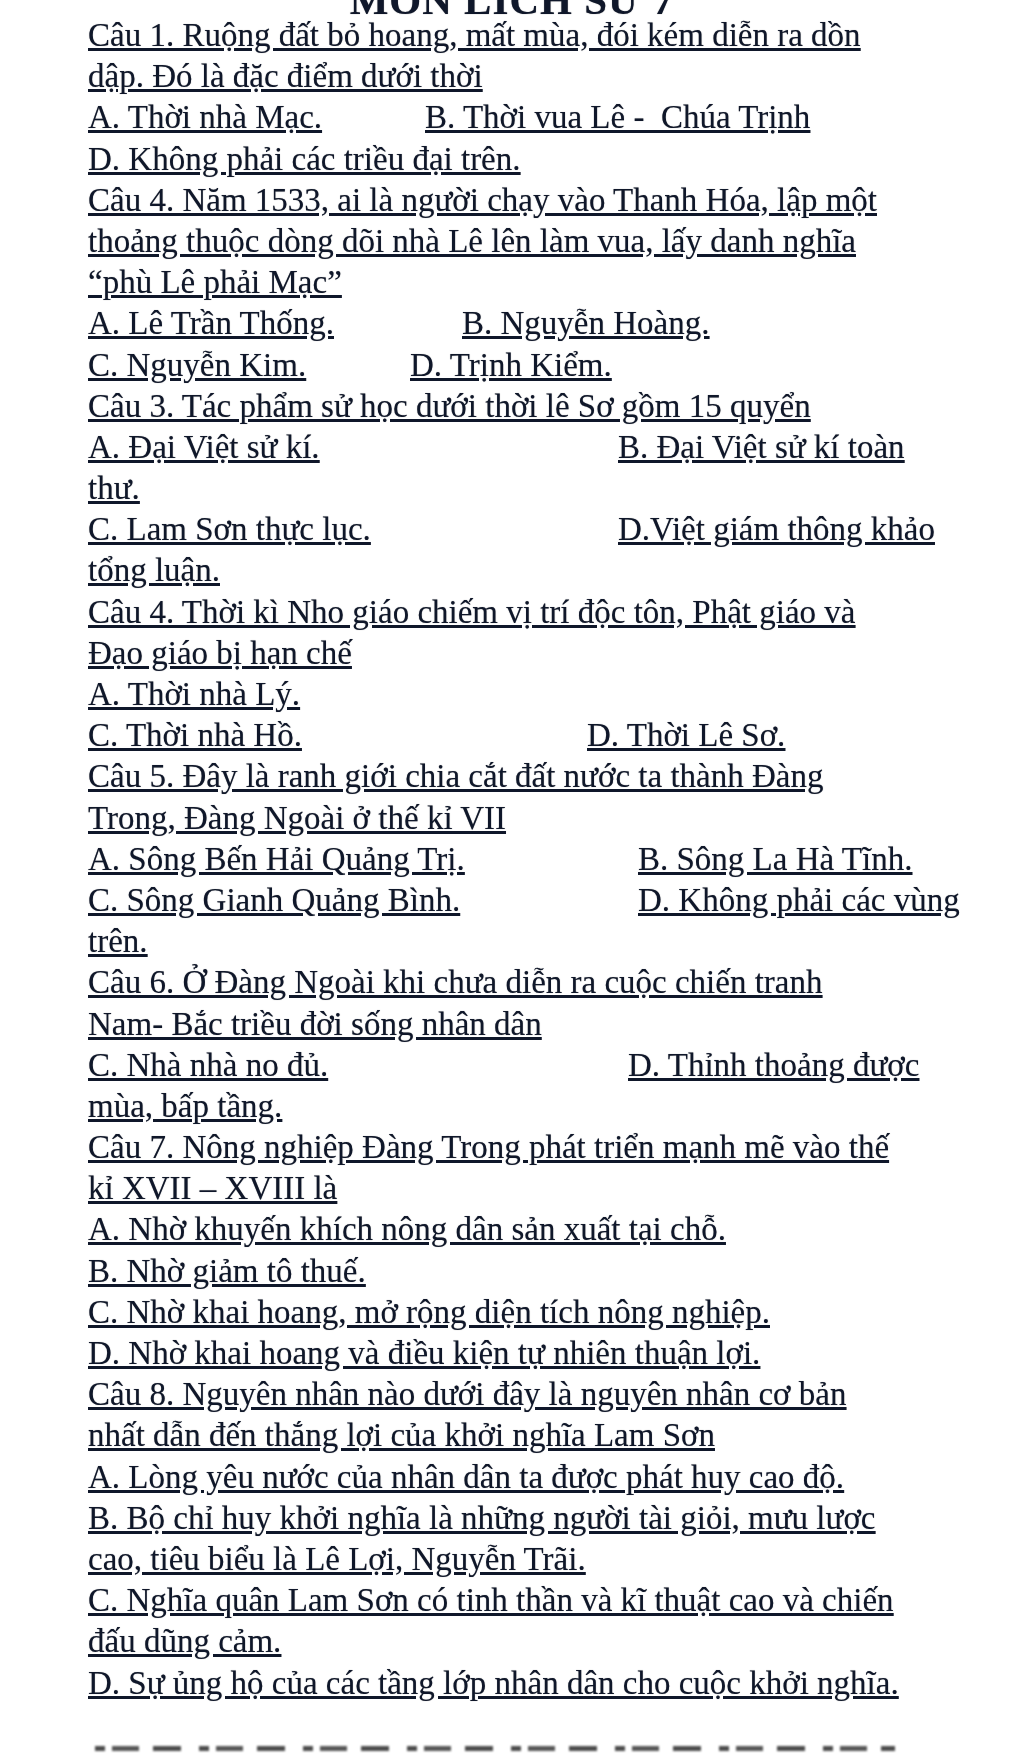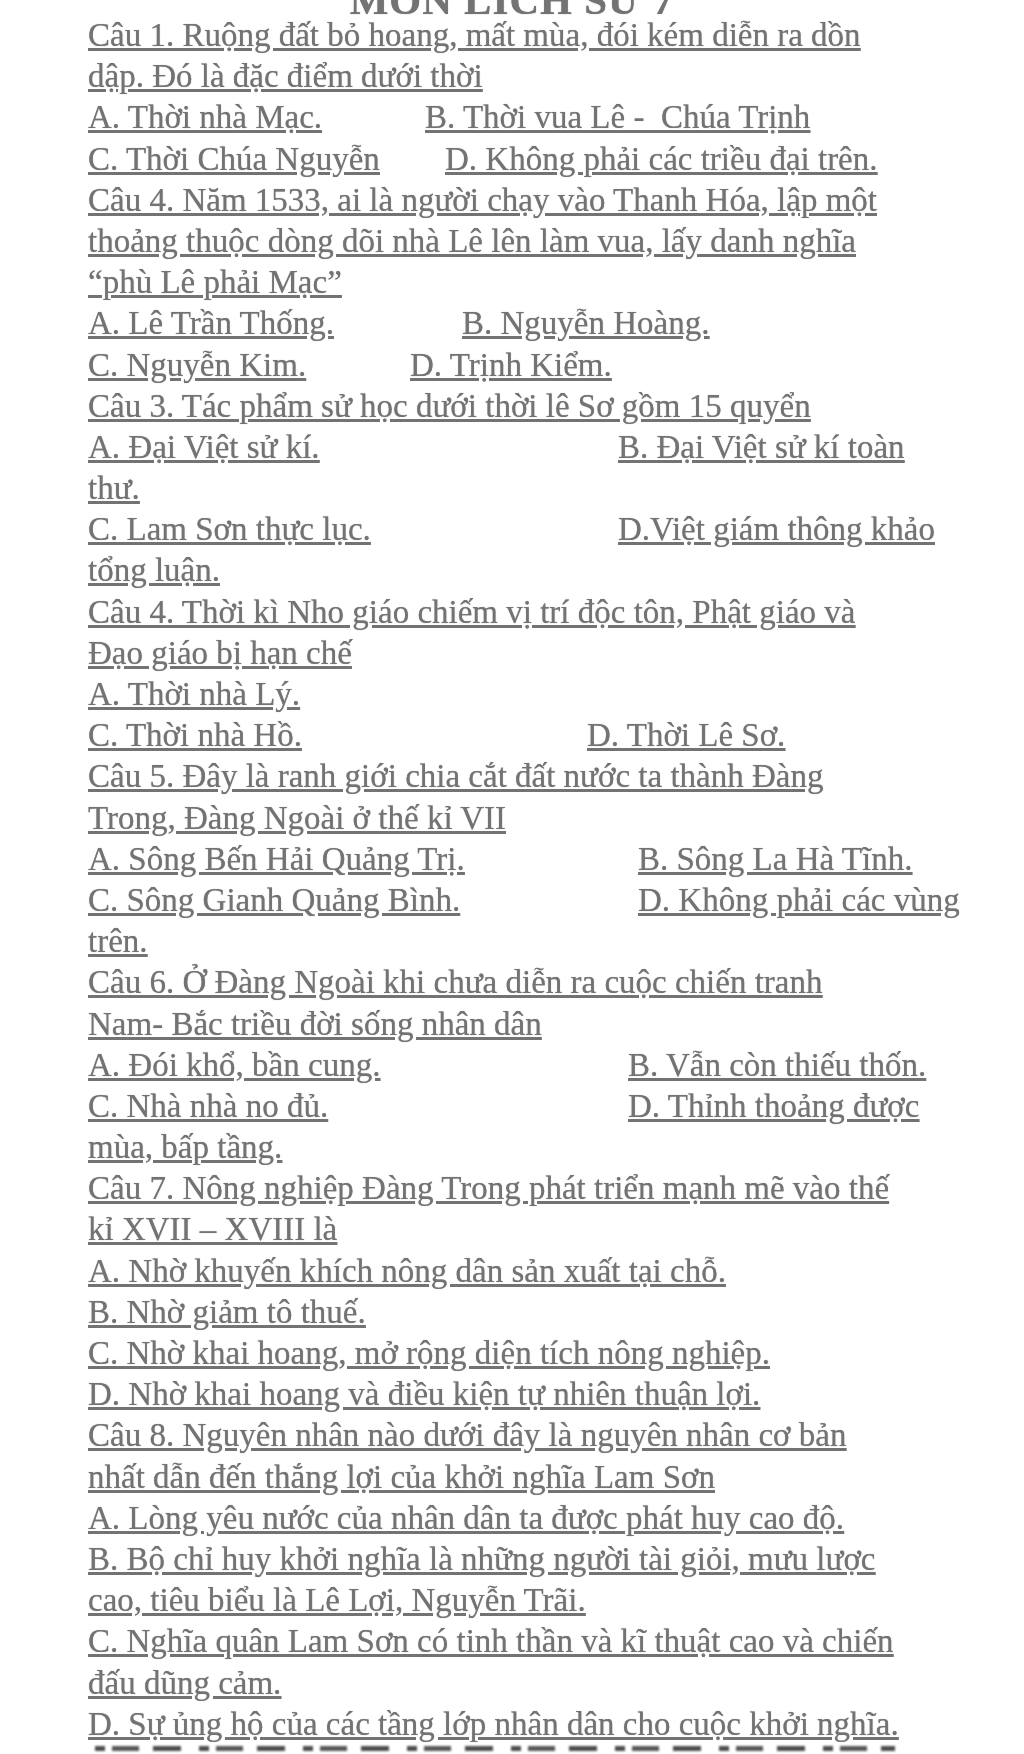--- a/index.html
+++ b/index.html
@@ -2,21 +2,21 @@
 <html><head>
 <meta charset="utf-8">
 <style>
   html,body{margin:0;padding:0;background:#ffffff;}
   .page{
     position:relative;
     width:1024px;height:1754px;
     background:#ffffff;
     overflow:hidden;
     font-family:"Liberation Serif","DejaVu Serif",serif;
-    color:#737373;
+    color:#0f172a;
   }
   .page *{box-sizing:border-box;}
   
   .title-clip{
     height:15px;
     overflow:hidden;
     text-align:center;
   }
   .title-text{
     display:inline-block;
@@ -71,21 +71,21 @@
 <body>
 
 <div class="page">
   <div class="title-clip">
     <span class="title-text">MÔN LỊCH SỬ 7</span>
   </div>
   <div class="doc" id="doc">
       <div class="row full q1">Câu 1. Ruộng đất bỏ hoang, mất mùa, đói kém diễn ra dồn</div>
       <div class="row full q1">dập. Đó là đặc điểm dưới thời</div>
       <div class="row cols q1a"><span class="left">A. Thời nhà Mạc.</span><span class="right">B. Thời vua Lê -  Chúa Trịnh</span></div>
-      <div class="row cols q1b"><span class="left">C. Thời Chúa Nguyễn</span><span class="right">D. Không phải các triều đại trên.</span></div>
+      <div class="row cols q1b"><span class="right">D. Không phải các triều đại trên.</span></div>
       <div class="row full q2">Câu 4. Năm 1533, ai là người chạy vào Thanh Hóa, lập một</div>
       <div class="row full q2">thoảng thuộc dòng dõi nhà Lê lên làm vua, lấy danh nghĩa</div>
       <div class="row full q2">“phù Lê phải Mạc”</div>
       <div class="row cols q2a"><span class="left">A. Lê Trần Thống.</span><span class="right">B. Nguyễn Hoàng.</span></div>
       <div class="row cols q2b"><span class="left">C. Nguyễn Kim.</span><span class="right">D. Trịnh Kiểm.</span></div>
       <div class="row full q3">Câu 3. Tác phẩm sử học dưới thời lê Sơ gồm 15 quyển</div>
       <div class="row cols q3"><span class="left">A. Đại Việt sử kí.</span><span class="right">B. Đại Việt sử kí toàn</span></div>
       <div class="row full q3">thư.</div>
       <div class="row cols q3"><span class="left">C. Lam Sơn thực lục.</span><span class="right">D.Việt giám thông khảo</span></div>
       <div class="row full q3">tổng luận.</div>
@@ -93,21 +93,20 @@
       <div class="row full q4">Đạo giáo bị hạn chế</div>
       <div class="row cols q4"><span class="left">A. Thời nhà Lý.</span></div>
       <div class="row cols q4"><span class="left">C. Thời nhà Hồ.</span><span class="right">D. Thời Lê Sơ.</span></div>
       <div class="row full q5">Câu 5. Đây là ranh giới chia cắt đất nước ta thành Đàng</div>
       <div class="row full q5">Trong, Đàng Ngoài ở thế kỉ VII</div>
       <div class="row cols q5"><span class="left">A. Sông Bến Hải Quảng Trị.</span><span class="right">B. Sông La Hà Tĩnh.</span></div>
       <div class="row cols q5"><span class="left">C. Sông Gianh Quảng Bình.</span><span class="right">D. Không phải các vùng</span></div>
       <div class="row full q5">trên.</div>
       <div class="row full q6">Câu 6. Ở Đàng Ngoài khi chưa diễn ra cuộc chiến tranh</div>
       <div class="row full q6">Nam- Bắc triều đời sống nhân dân</div>
-      <div class="row cols q6"><span class="left">A. Đói khổ, bần cung.</span><span class="right">B. Vẫn còn thiếu thốn.</span></div>
       <div class="row cols q6"><span class="left">C. Nhà nhà no đủ.</span><span class="right">D. Thỉnh thoảng được</span></div>
       <div class="row full q6">mùa, bấp tầng.</div>
       <div class="row full q7">Câu 7. Nông nghiệp Đàng Trong phát triển mạnh mẽ vào thế</div>
       <div class="row full q7">kỉ XVII – XVIII là</div>
       <div class="row full q7">A. Nhờ khuyến khích nông dân sản xuất tại chỗ.</div>
       <div class="row full q7">B. Nhờ giảm tô thuế.</div>
       <div class="row full q7">C. Nhờ khai hoang, mở rộng diện tích nông nghiệp.</div>
       <div class="row full q7">D. Nhờ khai hoang và điều kiện tự nhiên thuận lợi.</div>
       <div class="row full q8">Câu 8. Nguyên nhân nào dưới đây là nguyên nhân cơ bản</div>
       <div class="row full q8">nhất dẫn đến thắng lợi của khởi nghĩa Lam Sơn</div>

